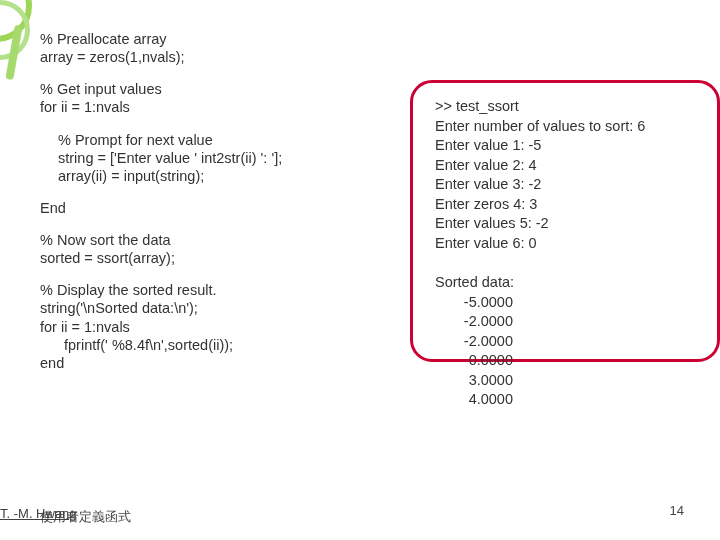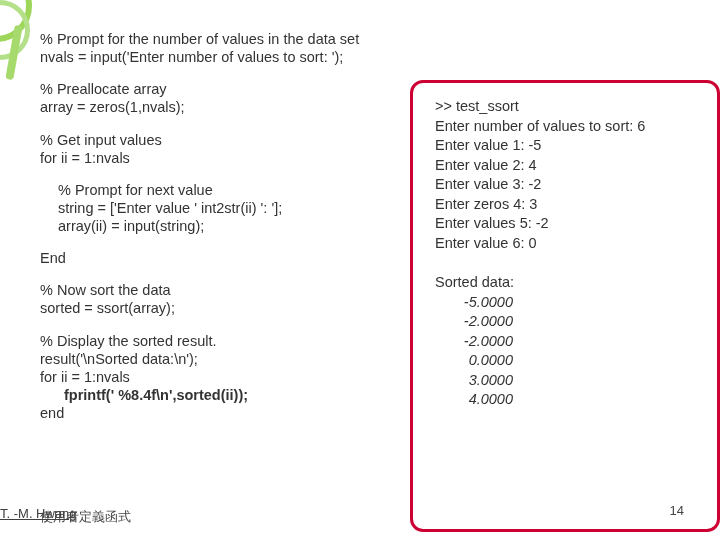--- a/index.html
+++ b/index.html
@@ -55,39 +55,38 @@
     position: absolute;
     left: 0;
     top: 0;
     width: 380px;
     line-height: 1.25;
   }
   .left-col p {
     margin: 0 0 14px 0;
   }
   .indent1 { padding-left: 18px; }
-  .indent2 { padding-left: 24px; font-weight: bold; }
+  .indent2 { padding-left: 24px; }
   .output-box {
     position: absolute;
     left: 370px;
     top: 50px;
     width: 310px;
-    height: 452px;
+    height: 282px;
     border: 3px solid #cc0033;
-    border-radius: 13px;
+    border-radius: 22px;
     padding: 14px 18px 14px 22px;
     box-sizing: border-box;
     line-height: 1.35;
   }
   .output-box p { margin: 0; }
   .valnum {
     display: inline-block;
     width: 78px;
     text-align: right;
-    font-style: italic;
   }
   .footer {
     position: absolute;
     left: 0;
     right: 0;
     bottom: 14px;
     height: 20px;
     font-size: 13px;
     padding-left: 24px;
   }
@@ -117,24 +116,20 @@
 <div class="deco-corner">
   <div class="arc1"></div>
   <div class="arc2"></div>
   <div class="stem"></div>
 </div>
 
 <div class="content">
 
   <div class="left-col">
     <p>
-      <span>% Prompt for the number of values in the data set</span><br>
-      <span>nvals = input('Enter number of values to sort:  ');</span>
-    </p>
-    <p>
       <span>% Preallocate array</span><br>
       <span>array = zeros(1,nvals);</span>
     </p>
     <p>
       <span>% Get input values</span><br>
       <span>for ii = 1:nvals</span>
     </p>
     <p class="indent1">
       <span>% Prompt for next value</span><br>
       <span>string = ['Enter value ' int2str(ii) ':  '];</span><br>
@@ -142,21 +137,21 @@
     </p>
     <p>
       <span>End</span>
     </p>
     <p>
       <span>% Now sort the data</span><br>
       <span>sorted = ssort(array);</span>
     </p>
     <p>
       <span>% Display the sorted result.</span><br>
-      <span>result('\nSorted data:\n');</span><br>
+      <span>string('\nSorted data:\n');</span><br>
       <span>for ii = 1:nvals</span><br>
       <span class="indent2">fprintf(' %8.4f\n',sorted(ii));</span><br>
       <span>end</span>
     </p>
   </div>
 
   <div class="output-box">
     <p>&gt;&gt; test_ssort</p>
     <p>Enter number of values to sort:  6</p>
     <p><span>Enter value 1:  </span><span>-5</span></p>

